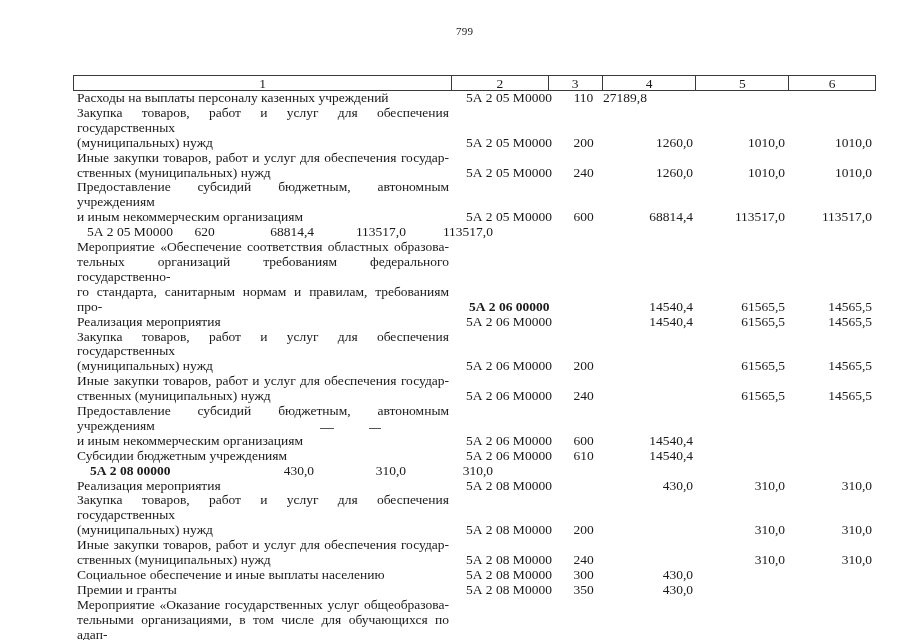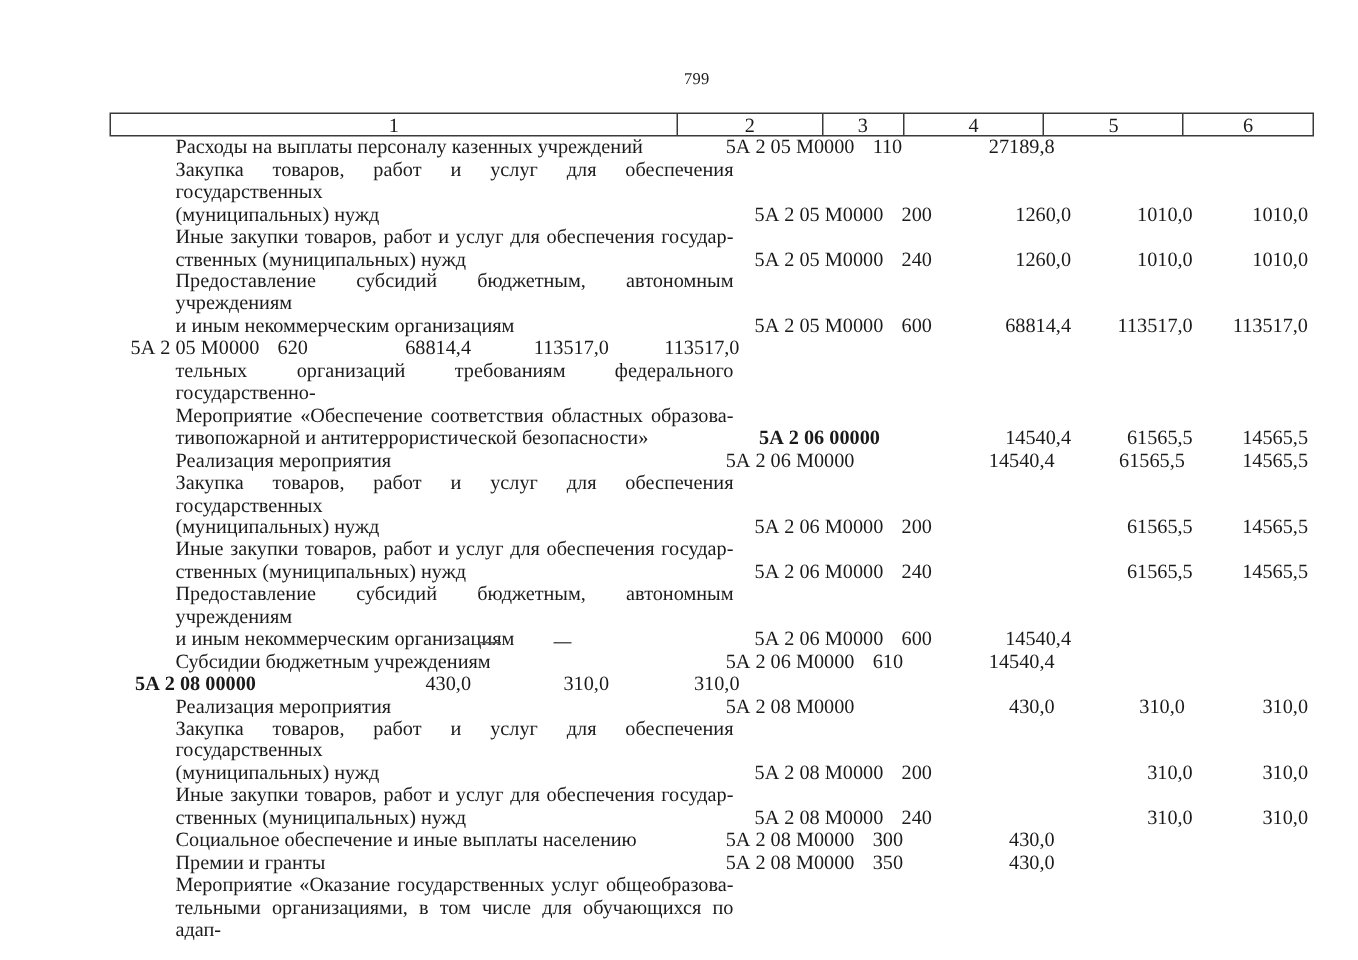--- a/index.html
+++ b/index.html
@@ -2,21 +2,21 @@
 <html><head>
   <meta charset="utf-8">
   <style>
     html, body { margin: 0; padding: 0; background: #ffffff; }
     body {
       width: 905px; height: 640px; position: relative; overflow: hidden;
       font-family: "Liberation Serif", "DejaVu Serif", serif;
       color: #1a1a1a;
     }
     .page-number {
-      position: absolute; left: 456px; top: 47px;
+      position: absolute; left: 456px; top: 25px;
       font-size: 11px; letter-spacing: 0.2px;
     }
     .header-row {
       position: absolute; left: 73px; top: 75px; width: 803px; height: 16px;
       border: 1px solid #3a3a3a; box-sizing: border-box;
       display: flex;
     }
     .header-row .hc {
       box-sizing: border-box; border-right: 1px solid #3a3a3a;
       text-align: center; font-size: 13.5px; line-height: 15px;
@@ -28,24 +28,24 @@
     .c4 { width: 94px; }
     .c5 { width: 93px; }
     .c6 { width: 86px; }
 
     .body-rows {
       position: absolute; left: 73px; top: 91px; width: 803px;
     }
     .row { display: flex; align-items: flex-end; font-size: 13.5px; line-height: 14.9px; }
     .row .col1 {
       width: 379px; box-sizing: border-box; padding-left: 4px; padding-right: 0px;
-      text-align: justify; text-align-last: left; margin-left: 40px;
+      text-align: justify; text-align-last: left;
     }
     .row .col2 { width: 97px; padding-left: 14px; box-sizing: border-box; white-space: nowrap; }
-    .row .col3 { width: 54px; padding-left: 15px; box-sizing: border-box; white-space: nowrap; }
+    .row .col3 { width: 54px; padding-left: 15px; box-sizing: border-box; white-space: nowrap; text-align: center; }
     .row .col4 { width: 94px; text-align: left; padding-left: 24px; box-sizing: border-box; white-space: nowrap; }
     .row .col5 { width: 93px; text-align: right; padding-right: 5px; box-sizing: border-box; white-space: nowrap; }
     .row .col6 { width: 86px; text-align: right; padding-right: 4px; box-sizing: border-box; white-space: nowrap; }
     .col2.indent { padding-left: 17px; font-weight: bold; }
     .justify-line { display: block; text-align: justify; text-align-last: justify; width: 372px; white-space: normal; }
     .last-line { display: block; text-align: left; }
     .speck {
       position: absolute; background: #555; height: 1px;
     }
   </style>
@@ -63,21 +63,21 @@
   <div class="hc c6">6</div>
 </div>
 
 <div class="body-rows" id="body-rows">
     <div class="row">
       <div class="col1">
         <span class="last-line">Расходы на выплаты персоналу казенных учреждений</span>
       </div>
       <div class="col2">5А 2 05 М0000</div>
       <div class="col3">110</div>
-      <div class="col4" style="text-align: right; padding-left: 0px; padding-right: 4px;">27189,8</div>
+      <div class="col4" style="text-align: left; padding-left: 0px; padding-right: 4px;">27189,8</div>
       <div class="col5"></div>
       <div class="col6"></div>
     </div>
     <div class="row">
       <div class="col1">
         <span class="justify-line">Закупка товаров, работ и услуг для обеспечения государственных</span>
         <span class="last-line">(муниципальных) нужд</span>
       </div>
       <div class="col2">5А 2 05 М0000</div>
       <div class="col3">200</div>
@@ -109,23 +109,23 @@
     </div>
     <div class="row">
       <div class="col2">5А 2 05 М0000</div>
       <div class="col3">620</div>
       <div class="col4" style="text-align: right; padding-left: 0px; padding-right: 4px;">68814,4</div>
       <div class="col5">113517,0</div>
       <div class="col6">113517,0</div>
     </div>
     <div class="row">
       <div class="col1">
+        <span class="justify-line">Мероприятие «Обеспечение соответствия областных образова-</span>
         <span class="justify-line">тельных организаций требованиям федерального государственно-</span>
-        <span class="justify-line">Мероприятие «Обеспечение соответствия областных образова-</span>
-        <span class="last-line">тивопожарной и антитеррористической безопасности»</span>
+        <span class="justify-line">го стандарта, санитарным нормам и правилам, требованиям про-</span>
       </div>
       <div class="col2 indent">5А 2 06 00000</div>
       <div class="col3"></div>
       <div class="col4" style="text-align: right; padding-left: 0px; padding-right: 4px;">14540,4</div>
       <div class="col5">61565,5</div>
       <div class="col6">14565,5</div>
     </div>
     <div class="row">
       <div class="col1">
         <span class="last-line">Реализация мероприятия</span>

